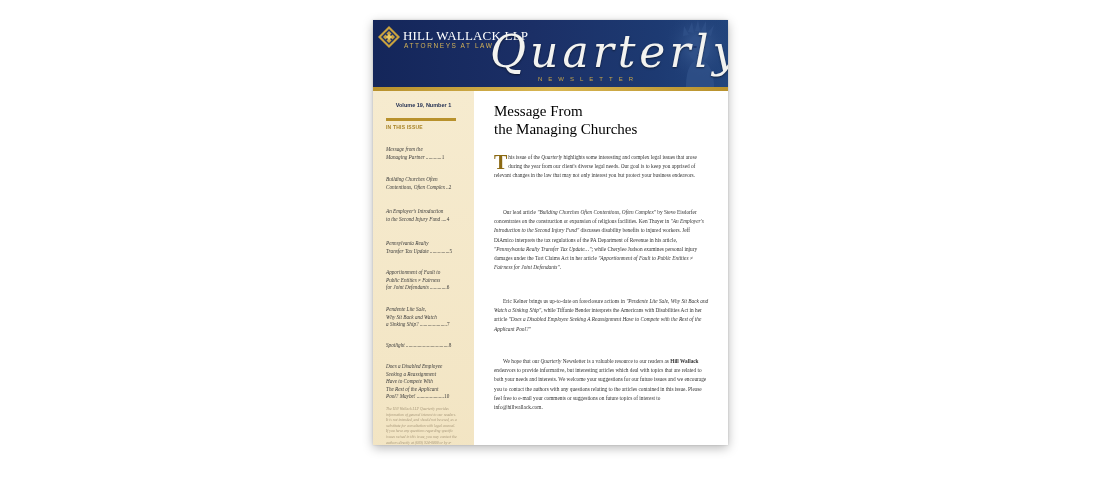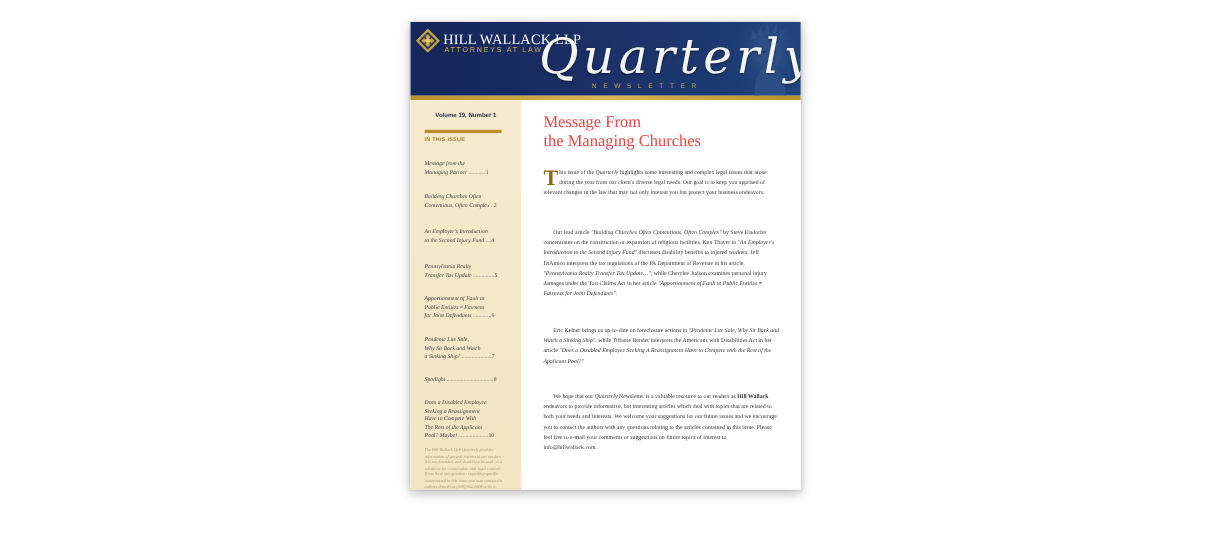--- a/index.html
+++ b/index.html
@@ -67,21 +67,21 @@
   }
   .toc-item .pg { font-style:normal; }
   .disclaimer {
     position:absolute; left:13px; top:316px; width:72px;
     font-size:3.8px; line-height:5.6px; font-style:italic; color:#a8987a;
   }
   .main {
     position:absolute; left:101px; top:71px; width:254px; height:396px; background:#ffffff;
   }
   .headline {
-    position:absolute; left:20px; top:11px; color:#ef4444;
+    position:absolute; left:20px; top:11px; color:#000000;
     font-size:15px; line-height:18px; font-family:"Liberation Serif", serif;
   }
   .para {
     position:absolute; left:20px; width:215px;
     font-size:5.3px; line-height:9.2px; color:#333333;
   }
   .para i { font-style:italic; }
   .dropcap {
     float:left; font-size:20px; line-height:16px; color:#8c6a14; font-weight:bold; margin-right:1px; margin-top:1px;
   }

